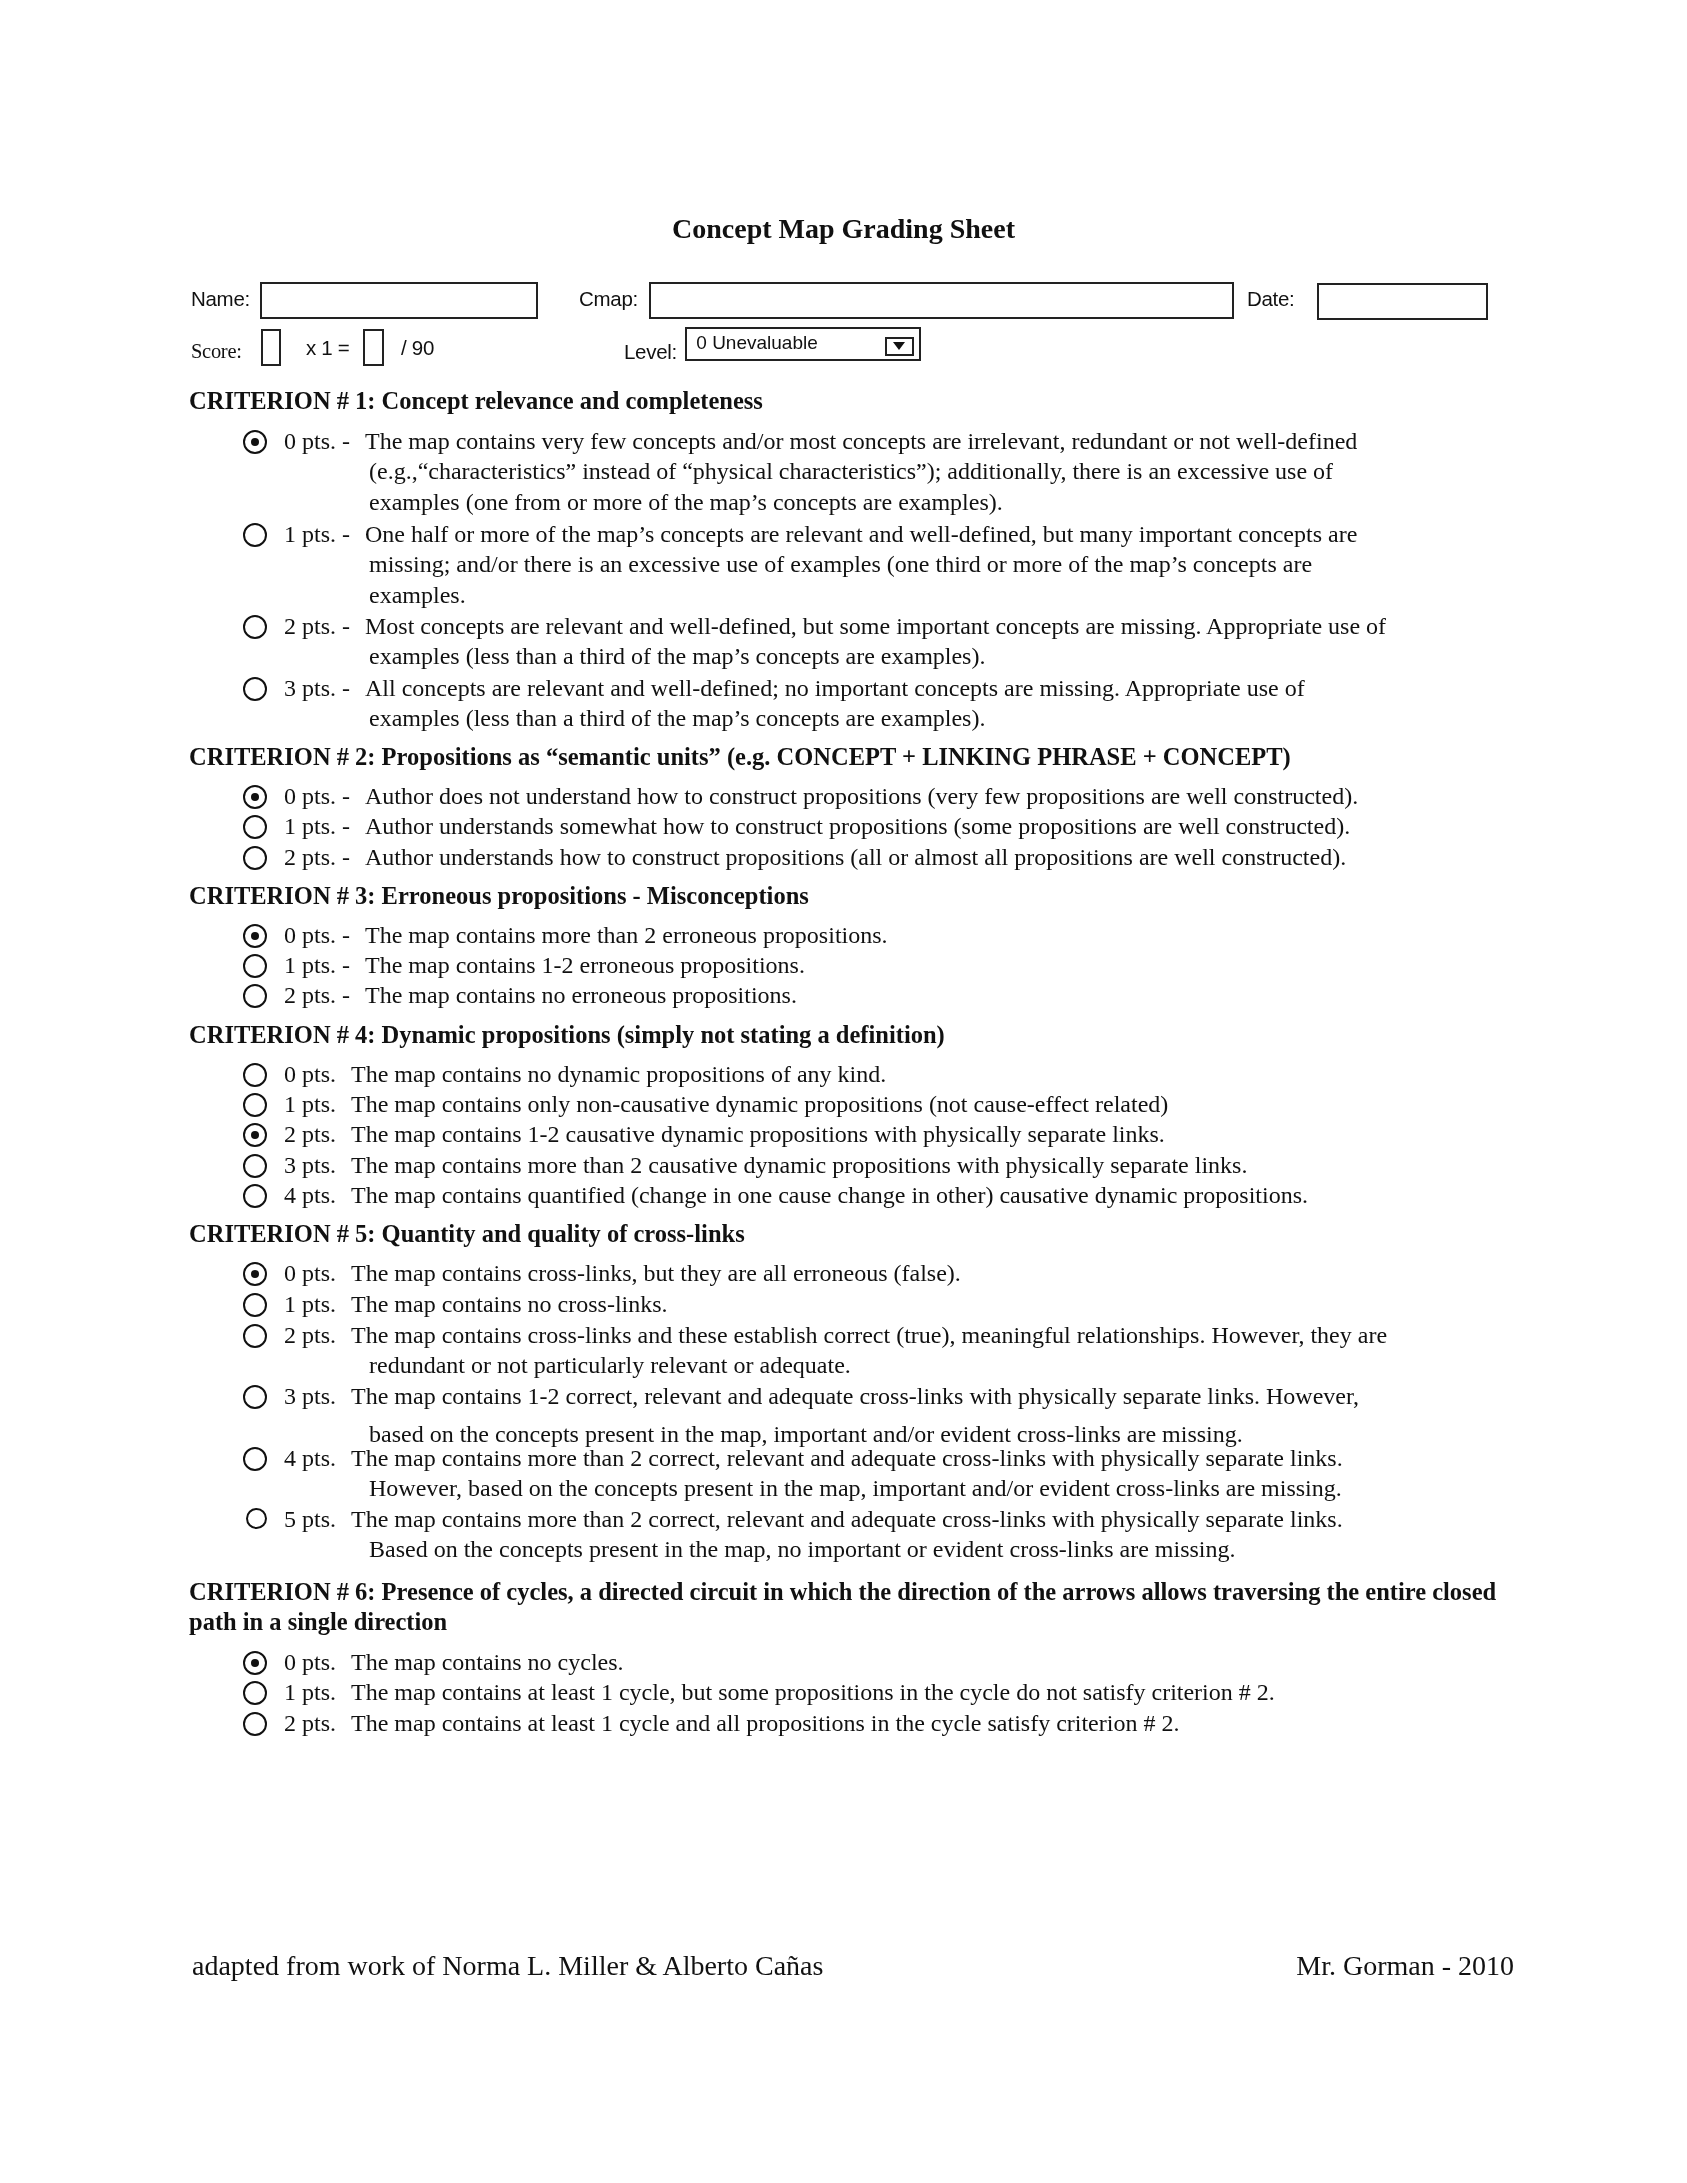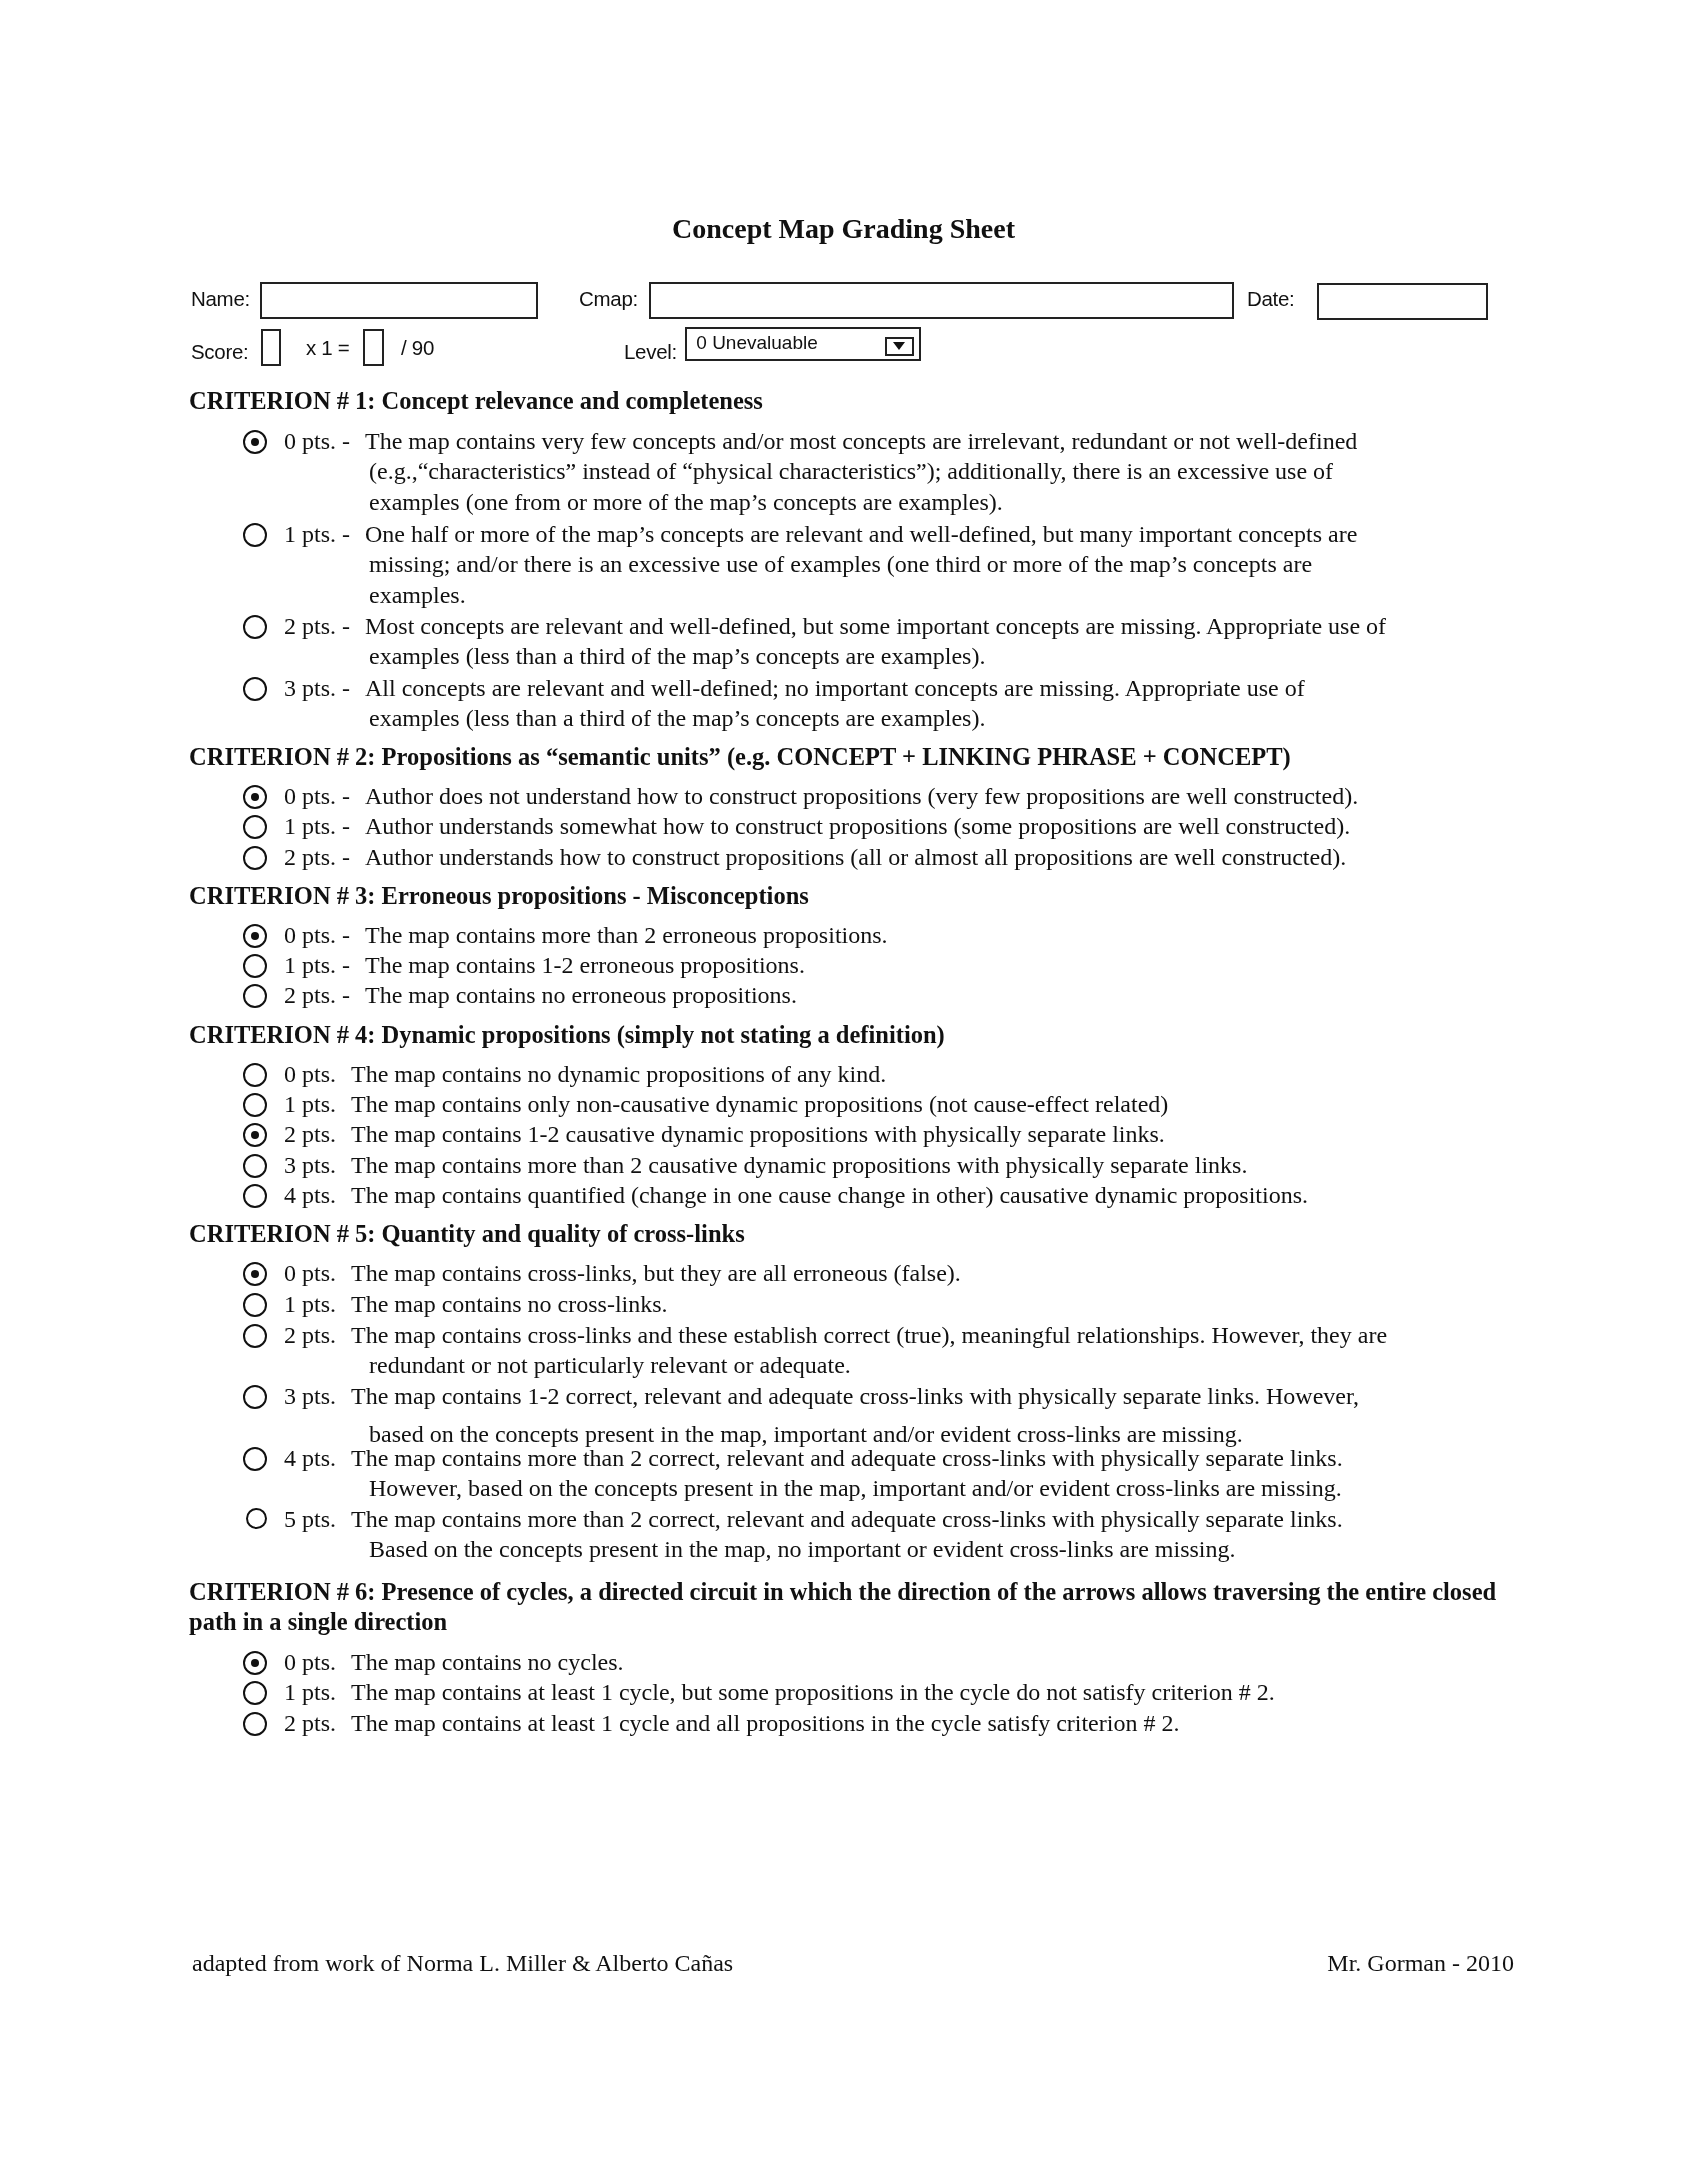--- a/index.html
+++ b/index.html
@@ -32,37 +32,37 @@
   .opt .radio {
     position: absolute; left: 243px; top: 4px; width: 20px; height: 20px;
     border: 2.6px solid #111; border-radius: 50%; background: #fff;
   }
   .opt .radio.on:after {
     content: ""; position: absolute; left: 6px; top: 6px; width: 8px; height: 8px;
     border-radius: 50%; background: #111;
   }
   .opt .pts { position: absolute; left: 284px; top: 0; white-space: nowrap; }
   .opt .line { position: absolute; white-space: nowrap; }
-  .footer { position: absolute; top: 1950px; font-size: 24px; }
+  .footer { position: absolute; top: 1950px; font-size: 28px; }
 </style>
 </head>
 <body>
 
 <div class="title">Concept Map Grading Sheet</div>
 
 <span class="lbl sans" style="left:191px; top:287px;">Name:</span>
 <div class="box" style="left:260px; top:282px; width:278px; height:37px;"><span></span></div>
 
 <span class="lbl sans" style="left:579px; top:287px;">Cmap:</span>
 <div class="box" style="left:649px; top:282px; width:585px; height:37px;"><span></span></div>
 
 <span class="lbl sans" style="left:1247px; top:287px;">Date:</span>
 <div class="box" style="left:1317px; top:283px; width:171px; height:37px;"><span></span></div>
 
-<span class="lbl sans" style="left:191px; top:340px;">Score:</span>
+<span class="lbl sans" style="left:191px; top:340px;font-family:Liberation Serif, serif;">Score:</span>
 <div class="box" style="left:261px; top:329px; width:20px; height:37px;"><span></span></div>
 <span class="lbl sans" style="left:306px; top:336px;">x 1 =</span>
 <div class="box" style="left:363px; top:329px; width:21px; height:37px;"><span></span></div>
 <span class="lbl sans" style="left:401px; top:336px;">/ 90</span>
 
 <span class="lbl sans" style="left:624px; top:340px;">Level:</span>
 <div class="select sans" style="left:685px; top:327px; width:236px; height:34px;">
   <span class="val">0  Unevaluable</span>
   <span class="dd"></span>
 </div>

